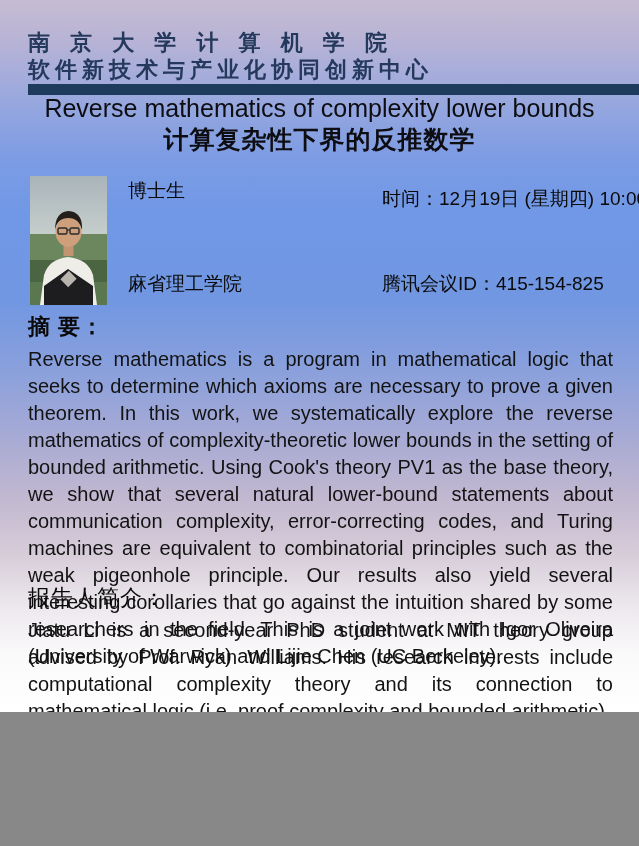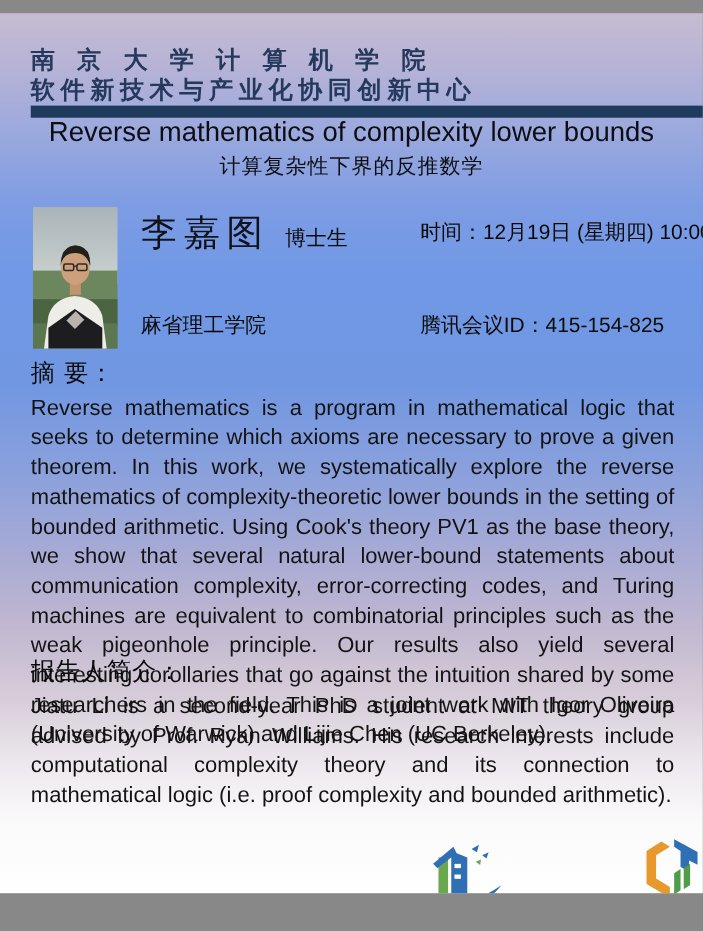--- a/index.html
+++ b/index.html
@@ -1,20 +1,20 @@
 <!DOCTYPE html>
 <html><head>
 <meta charset="utf-8">
 <style>
   * { margin:0; padding:0; box-sizing:border-box; }
   html,body { background:#888; }
   #poster {
     position:relative;
-    width:639px; height:800px;
-    margin:12px auto;
+    width:639px; height:712px;
+    margin:0 auto;
     overflow:hidden;
     font-family:"Liberation Sans", sans-serif;
     background:linear-gradient(180deg,
       #c6bcd2 0%,
       #b7b3d6 6%,
       #99a8de 14%,
       #7d9ce4 22%,
       #7098e6 30%,
       #7197e2 42%,
       #8aa0dc 52%,
@@ -47,37 +47,37 @@
     left:28px; right:0; top:84px; height:11px;
     background:#1e3a5c;
   }
 
   
   .title-block {
     left:0; right:0; top:92px;
     text-align:center; color:#0d0d12;
   }
   .title-en { font-size:25px; line-height:32px; }
-  .title-zh { font-size:19px; line-height:31px; letter-spacing:1px; }
+  .title-zh { font-size:25px; line-height:31px; letter-spacing:1px;font-weight:bold; }
 
   
   .photo { left:30px; top:176px; width:77px; height:129px; display:block; }
   .name-row { left:128px; top:178px; display:flex; align-items:baseline; gap:14px; }
   .speaker-name {
     font-family:"DejaVu Serif", serif;
     font-size:33px; color:#12121a; letter-spacing:6px;
   }
   .speaker-degree { font-size:19px; color:#0a0a0a;font-family:Liberation Serif, serif; }
   .time-row  { left:382px; top:186px; font-size:19px; color:#0a0a0a; white-space:nowrap; }
   .affil-row { left:128px; top:271px; font-size:19px; color:#0a0a0a; white-space:nowrap; }
   .meet-row  { left:382px; top:271px; font-size:19px; color:#0a0a0a; white-space:nowrap;text-align:right; }
 
   
   .sec-heading { font-size:22px; color:#0a0a0a; letter-spacing:1px; }
-  .abstract-heading { left:28px; top:312px; }
+  .abstract-heading { left:28px; top:312px;font-weight:bold; }
   .bio-heading      { left:28px; top:583px; }
   .body-para {
     left:28px; width:585px;
     font-family:Liberation Sans, sans-serif;
     font-size:20px; line-height:27px;
     text-align:justify; color:#131313;
   }
   .abstract-body { top:346px; }
   .bio-body      { top:617px; }
 
@@ -120,21 +120,20 @@
     <rect x="33" y="97" width="11" height="12" fill="#b9b4ae" transform="rotate(45 38.5 103)"></rect>
     <rect x="33.5" y="68" width="10" height="12" fill="#c29571"></rect>
     <ellipse cx="38.5" cy="56" rx="13" ry="15" fill="#cda07b"></ellipse>
     <path d="M25,54 Q25,36 38.5,35 Q53,36 52,54 Q49,42 38.5,42 Q27,42 25,54 Z" fill="#241f1b"></path>
     <rect x="28" y="52" width="9" height="6" rx="1.5" fill="none" stroke="#2a2a2a" stroke-width="1.4"></rect>
     <rect x="40" y="52" width="9" height="6" rx="1.5" fill="none" stroke="#2a2a2a" stroke-width="1.4"></rect>
     <line x1="37" y1="54" x2="40" y2="54" stroke="#2a2a2a" stroke-width="1.2"></line>
   </svg>
 
   <div class="abs name-row">
-    <span class="speaker-name">李嘉图</span>
     <span class="speaker-degree">博士生</span>
   </div>
   <div class="abs time-row">时间：12月19日 (星期四) 10:00</div>
   <div class="abs affil-row">麻省理工学院</div>
   <div class="abs meet-row">腾讯会议ID：415-154-825</div>
 
   <div class="abs sec-heading abstract-heading">摘 要：</div>
   <div class="abs body-para abstract-body">Reverse mathematics is a program in mathematical logic that seeks to determine which axioms are necessary to prove a given theorem. In this work, we systematically explore the reverse mathematics of complexity-theoretic lower bounds in the setting of bounded arithmetic. Using Cook's theory PV1 as the base theory, we show that several natural lower-bound statements about communication complexity, error-correcting codes, and Turing machines are equivalent to combinatorial principles such as the weak pigeonhole principle. Our results also yield several interesting corollaries that go against the intuition shared by some researchers in the field. This is a joint work with Igor Oliveira (University of Warwick) and Lijie Chen (UC Berkeley).</div>
 
   <div class="abs body-para bio-body">Jiatu Li is a second-year PhD student at MIT theory group advised by Prof. Ryan Williams. His research interests include computational complexity theory and its connection to mathematical logic (i.e. proof complexity and bounded arithmetic).</div>

